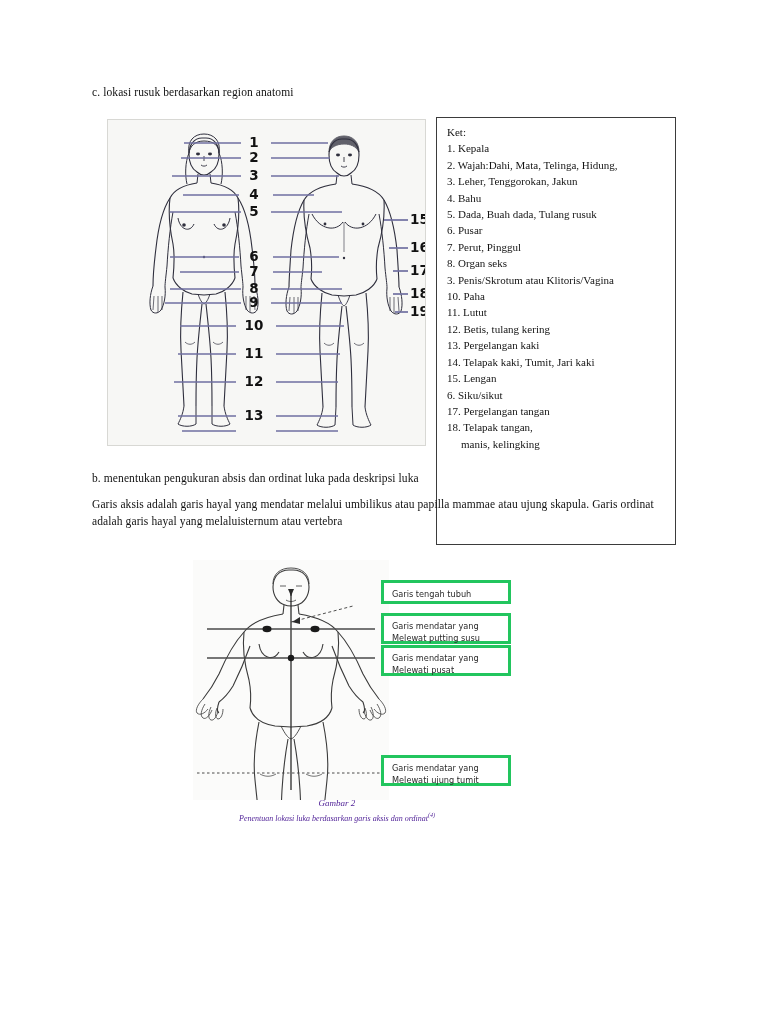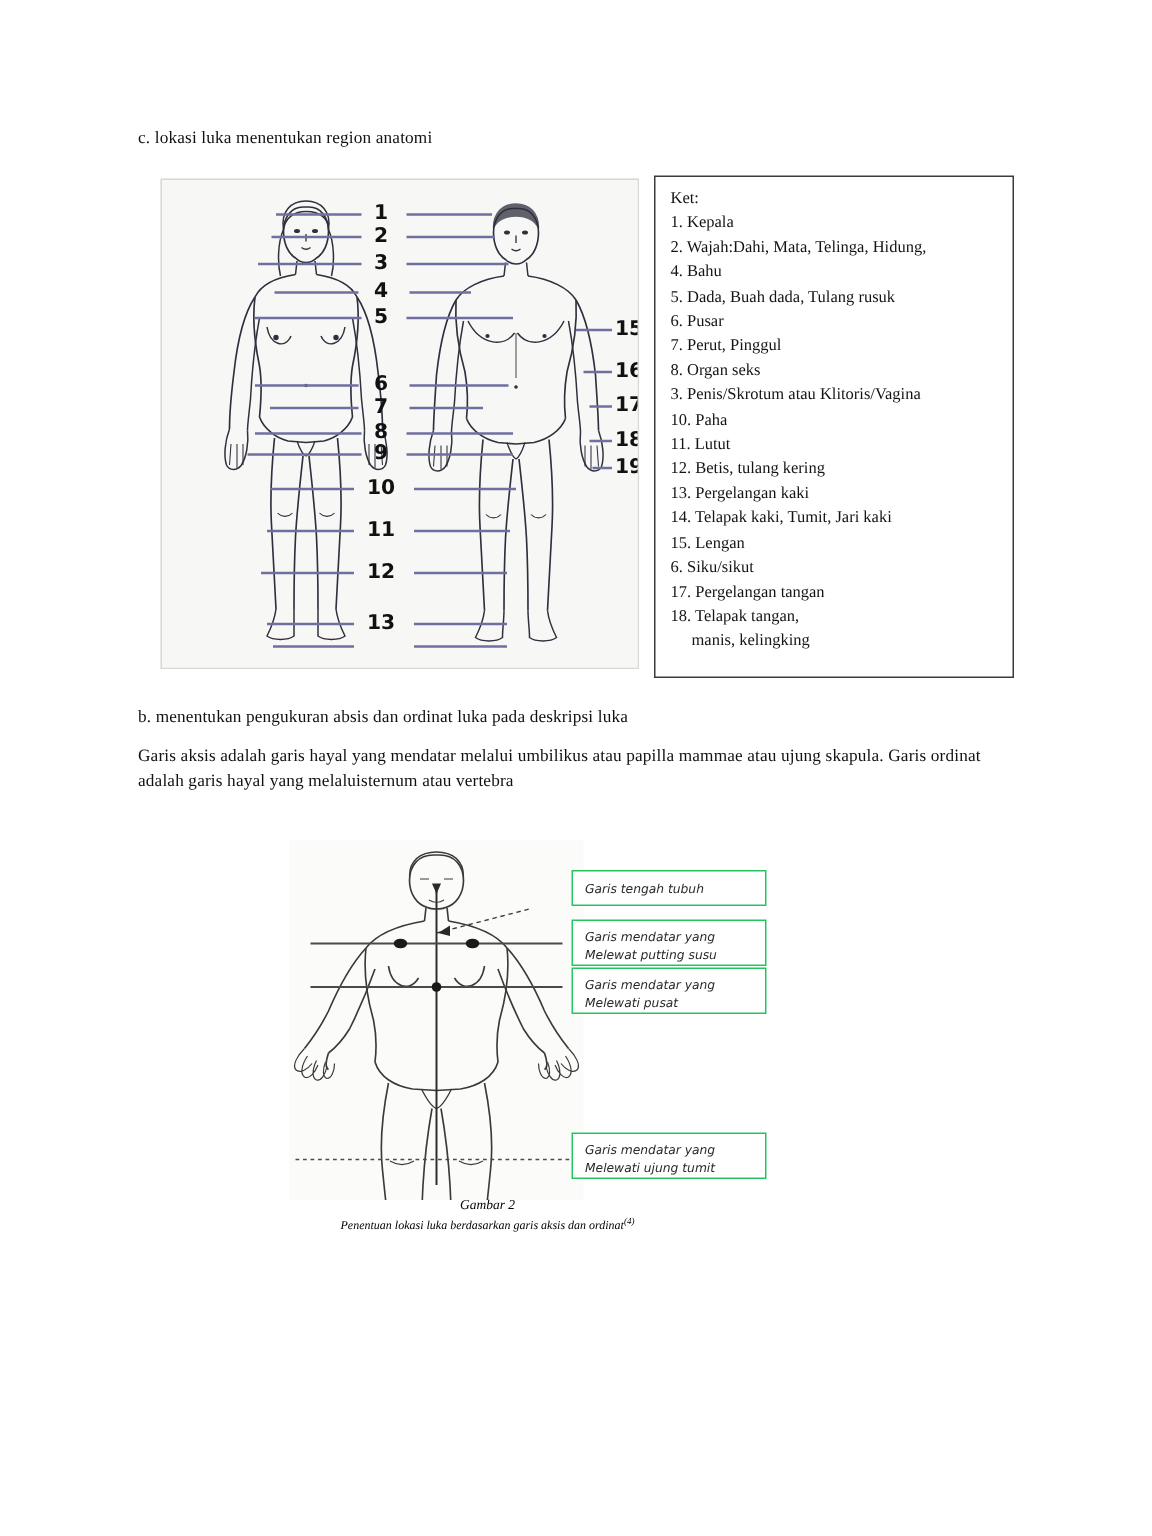--- a/index.html
+++ b/index.html
@@ -65,21 +65,21 @@
     color: #111;
     line-height: 13px;
   }
 
   
   #legend-box {
     position: absolute;
     left: 436px;
     top: 117px;
     width: 240px;
-    height: 335px;
+    height: 428px;
     border: 1px solid #3b3b3b;
     box-sizing: border-box;
     background: #ffffff;
     padding: 6px 8px 4px 10px;
   }
   #legend-box .ket {
     font-size: 11px;
     line-height: 16.4px;
     color: #141414;
   }
@@ -94,57 +94,56 @@
     top: 560px;
     width: 196px;
     height: 240px;
     background: #fbfbfa;
     overflow: hidden;
   }
   #figure2-svg { position: absolute; left: 0; top: 0; }
 
   .callout {
     position: absolute;
-    border: 1px solid #22c55e;
+    border: 3px solid #22c55e;
     background: #ffffff;
     box-sizing: border-box;
     font-family: "DejaVu Sans", sans-serif;
     font-size: 8.2px;
     line-height: 11.5px;
     color: #2a2a2a;
     padding: 5px 6px 5px 8px;
-    font-style: italic;
   }
   .callout span { display: block; white-space: nowrap; }
 
   #callout-1 { left: 381px; top: 580px; width: 130px; height: 24px; padding-top: 6px; }
   #callout-2 { left: 381px; top: 613px; width: 130px; height: 31px; }
   #callout-3 { left: 381px; top: 645px; width: 130px; height: 31px; }
   #callout-4 { left: 381px; top: 755px; width: 130px; height: 31px; }
 
   #fig2-caption {
     position: absolute;
-    left: 160px;
+    left: 172px;
     top: 797px;
     width: 330px;
     text-align: center;
     font-family: "Liberation Serif", "DejaVu Serif", serif;
     font-style: italic;
-    color: #000000;
+    color: #4c1d95;
   }
   #fig2-caption .cap-line1 { display: block; font-size: 9px; line-height: 12px; }
   #fig2-caption .cap-line2 { display: block; font-size: 8px; line-height: 12px; }
   #fig2-caption .cap-sup { font-size: 6px; vertical-align: super; }
 </style>
 </head>
 <body>
 
 <div class="page">
 
-  <div class="para" id="heading-c">c. lokasi luka menentukan region anatomi</div>
+  <div class="para" id="heading-c">c. lokasi rusuk berdasarkan region anatomi</div>
 
   <div id="figure1-wrap">
     <svg id="figure1-svg" width="319" height="327" viewBox="0 0 319 327">
       <defs>
         <g id="femaleBody">
 
           <path d="M62 12 C54 12 49 19 49 28 C49 36 52 43 57 46 C59 48 62 49 64 49
                    C66 49 69 48 71 46 C76 43 79 36 79 28 C79 19 74 12 66 12 Z" fill="none" stroke="#2f2f3d" stroke-width="1.1"></path>
 
           <path d="M49 27 C47 15 54 8 64 8 C74 8 81 15 79 27 C79 20 74 15 64 15 C55 15 50 20 49 27 Z" fill="none" stroke="#2f2f3d" stroke-width="1"></path>
@@ -313,20 +312,21 @@
     <div class="numR" style="left:302px; top:144px;">17</div>
     <div class="numR" style="left:302px; top:167px;">18</div>
     <div class="numR" style="left:302px; top:185px;">19</div>
   </div>
 
   <div id="legend-box">
     <div class="ket">
       <span class="ket-title">Ket:</span>
       <span class="ket-item">1. Kepala</span>
       <span class="ket-item">2. Wajah:Dahi, Mata, Telinga, Hidung,</span>
+      <span class="ket-item">3. Leher, Tenggorokan, Jakun</span>
       <span class="ket-item">4. Bahu</span>
       <span class="ket-item">5. Dada, Buah dada, Tulang rusuk</span>
       <span class="ket-item">6. Pusar</span>
       <span class="ket-item">7. Perut, Pinggul</span>
       <span class="ket-item">8. Organ seks</span>
       <span class="ket-item">3. Penis/Skrotum atau Klitoris/Vagina</span>
       <span class="ket-item">10. Paha</span>
       <span class="ket-item">11. Lutut</span>
       <span class="ket-item">12. Betis, tulang kering</span>
       <span class="ket-item">13. Pergelangan kaki</span>

